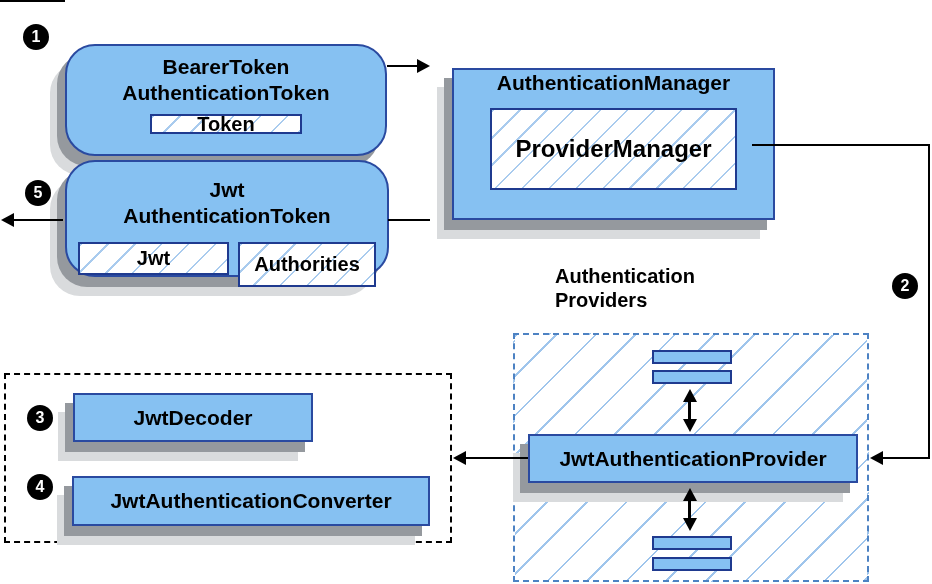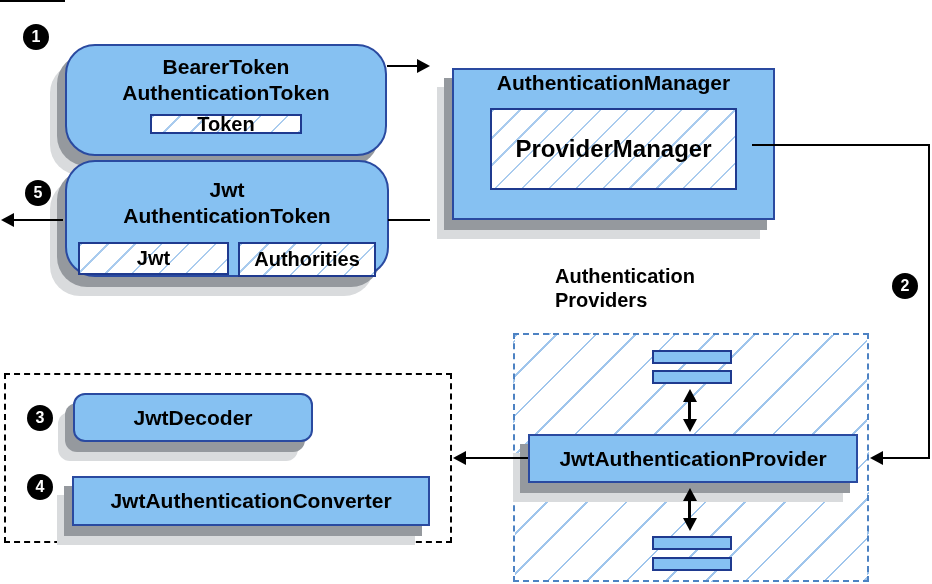--- a/index.html
+++ b/index.html
@@ -102,21 +102,21 @@
 
   <div class="node rounded" style="left:65px;top:160px;width:324px;height:117px;padding-top:15px;">
     <div class="node-title">
       <div>Jwt</div>
       <div>AuthenticationToken</div>
     </div>
     <div style="display:flex;justify-content:center;gap:9px;margin-top:13px;">
       <div class="chip hatch" style="width:151px;height:33px;">
         <span>Jwt</span>
       </div>
-      <div class="chip hatch" style="width:138px;height:35px;">
+      <div class="chip hatch" style="width:138px;height:45px;">
         <span>Authorities</span>
       </div>
     </div>
   </div>
 
   <div class="group-label" style="left:555px;top:264px;width:270px;">
     <div>Authentication</div>
     <div>Providers</div>
   </div>
 
@@ -135,21 +135,21 @@
 
   <div class="ah ah-up" style="left:683px;top:488px;"></div>
   <div class="vline" style="left:688px;top:499px;height:20px;width:3px;"></div>
   <div class="ah ah-down" style="left:683px;top:518px;"></div>
 
   <div class="bar" style="left:652px;top:536px;"></div>
   <div class="bar" style="left:652px;top:557px;"></div>
 
   <div class="dashed-black" style="left:4px;top:373px;width:448px;height:170px;"></div>
 
-  <div class="node flexcenter" style="left:73px;top:393px;width:240px;height:49px;border-radius:12px;">
+  <div class="node flexcenter" style="left:73px;top:393px;width:240px;height:49px;">
     <div class="node-title">JwtDecoder</div>
   </div>
 
   <div class="node flexcenter" style="left:72px;top:476px;width:358px;height:50px;">
     <div class="node-title">JwtAuthenticationConverter</div>
   </div>
 
 </div>
 
 </body></html>

